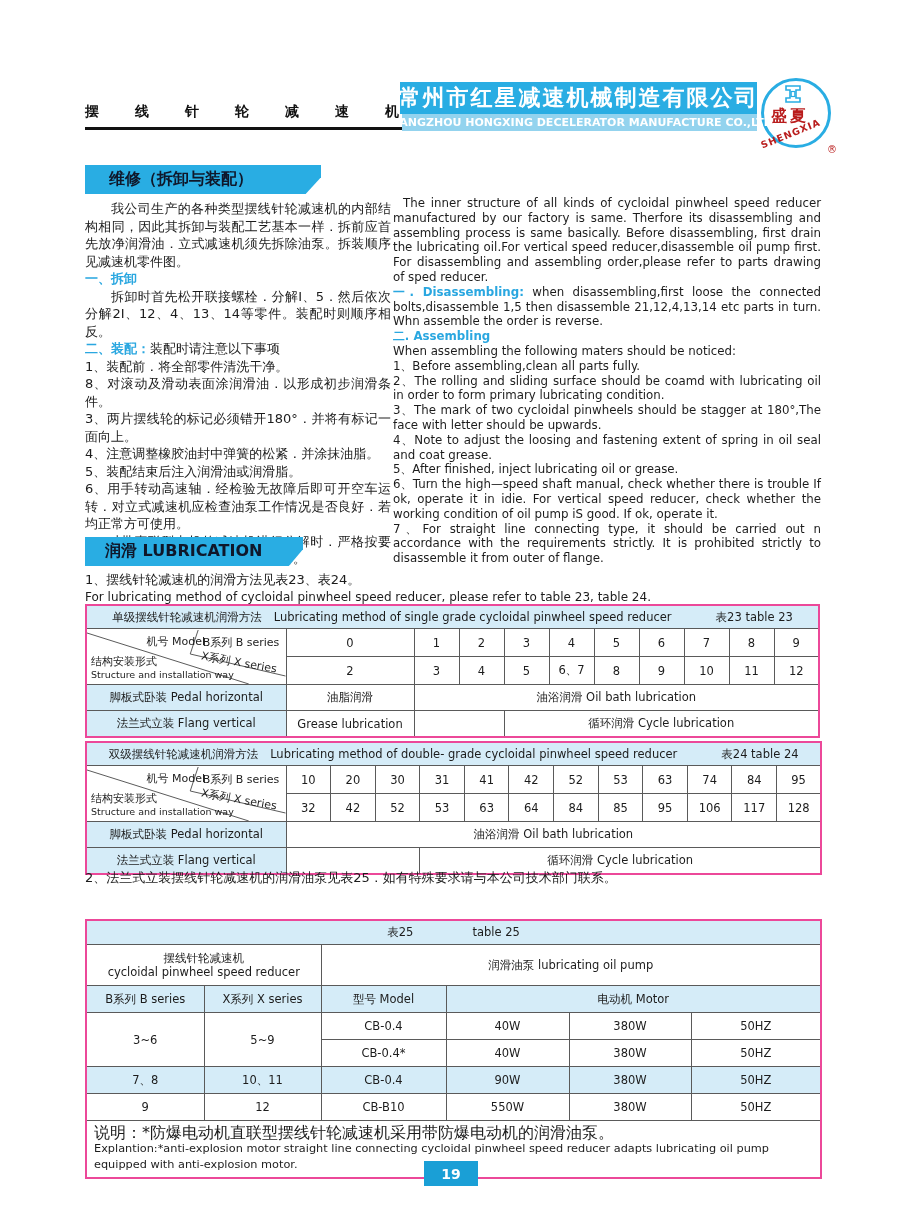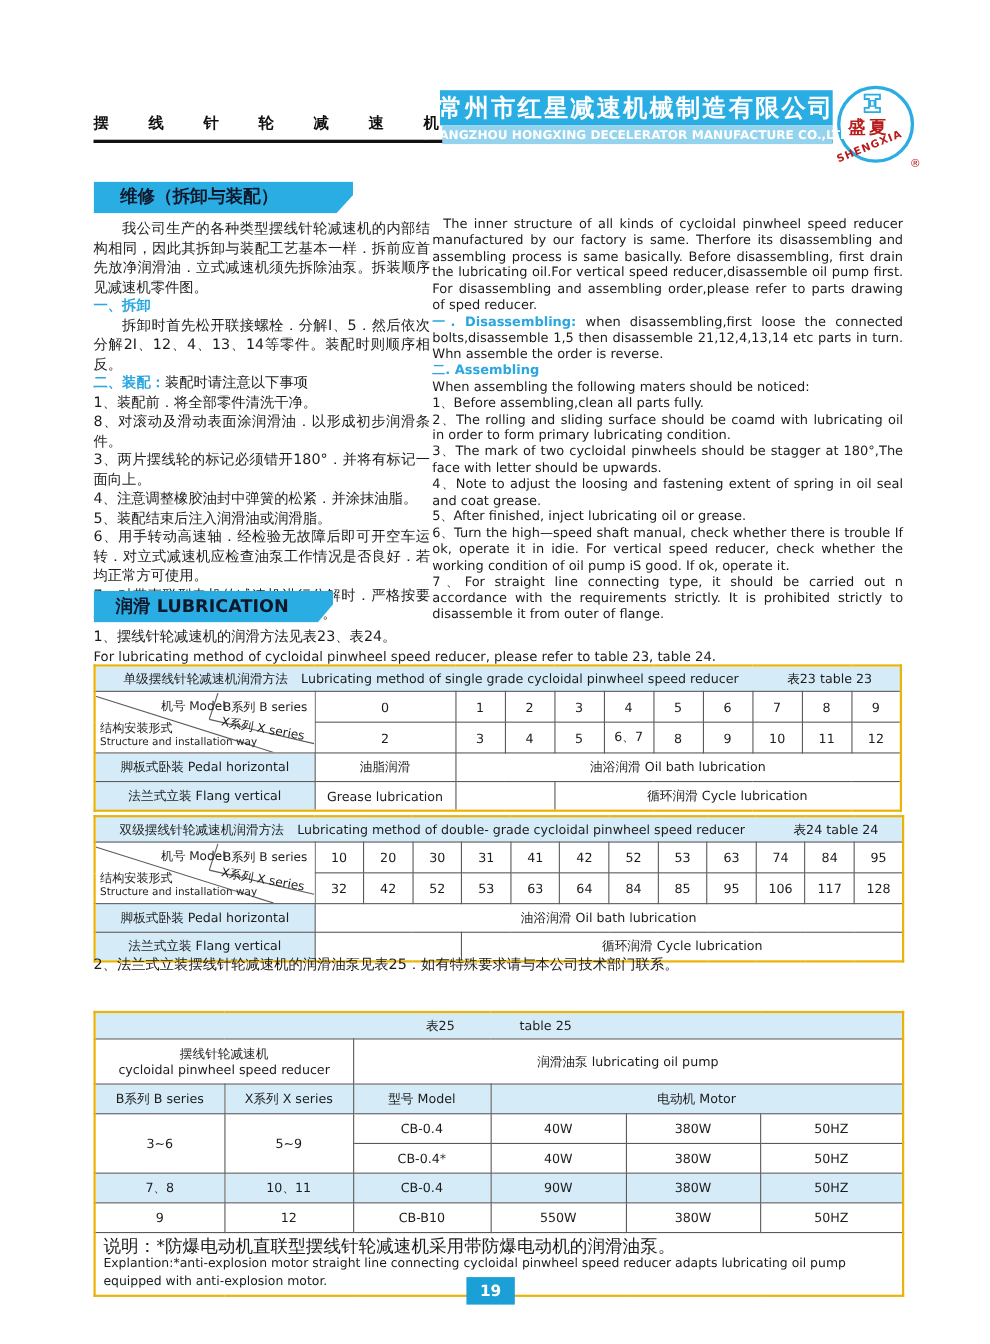--- a/index.html
+++ b/index.html
@@ -42,21 +42,21 @@
 
   
   .note-block{position:absolute;left:85px;width:740px;}
   .nb1{top:571px;}
   .nb2{top:869px;}
   .note-cn{font-size:13px;line-height:18px;}
   .note-en{font-size:12px;line-height:17px;}
 
   
   table.dtab{position:absolute;left:85px;border-collapse:collapse;table-layout:fixed;width:735px;
-             font-size:11.5px;text-align:center;border:2px solid #eab308;}
+             font-size:11.5px;text-align:center;border:2px solid #ec4899;}
   table.dtab td{border:1px solid #5a5a5a;padding:0;overflow:hidden;}
   .tblue{background:#d5ecf8;}
   .t23{top:604px;} .t24{top:741px;} .t25{top:919px;}
   tr.h22 td{height:22px;} tr.h27 td{height:27px;} tr.h25 td{height:25px;}
   tr.h23 td{height:23px;} tr.h40 td{height:40px;} tr.h26 td{height:26px;} tr.h38 td{height:38px;}
   .ttl span{margin:0 6px;}
   .ttl .tag{margin-left:38px;}
   td.merge-up{border-top-style:hidden;}
   td.merge-dn{border-bottom-style:hidden;}
 
@@ -71,21 +71,21 @@
   .c-s1{left:4px;top:24px;}
   .c-s2{left:4px;top:39px;font-size:9.5px;}
 
   
   .two-line{line-height:14px;font-size:11.5px;}
   .note-cell{text-align:left;padding:4px 7px !important;line-height:16px;}
   .note-cell .cnl{font-size:16px;}
   .note-cell .enl{font-size:11.3px;}
 
   
-  .pagenum{position:absolute;left:424px;top:1161px;width:44px;height:25px;background:#1a9fd6;
+  .pagenum{position:absolute;left:424px;top:1161px;width:54px;height:25px;background:#1a9fd6;
            color:#fff;font-weight:bold;font-size:14px;display:flex;align-items:center;
            justify-content:center;}
 </style>
 </head>
 <body>
 
 <div class="page">
 
   <div class="product-line">摆线针轮减速机</div>
   <div class="header-rule"></div>

